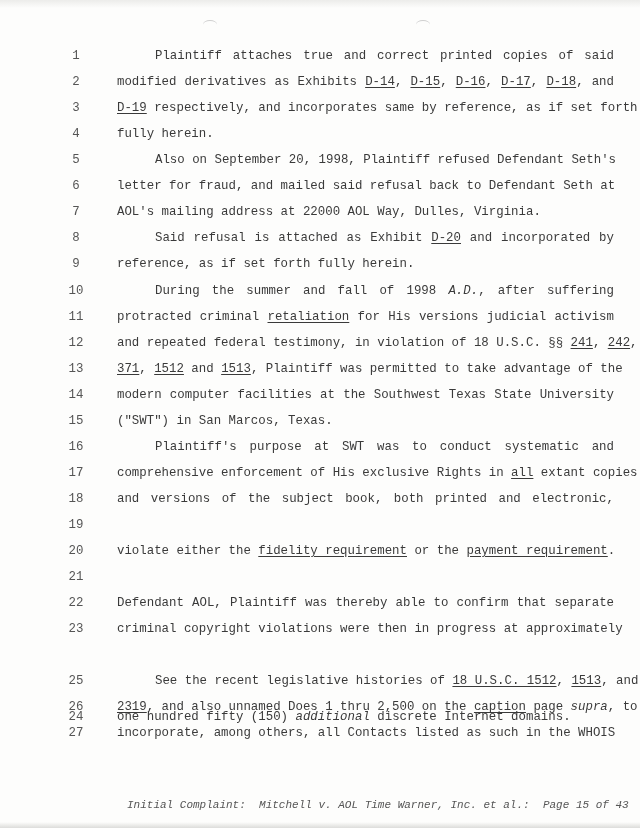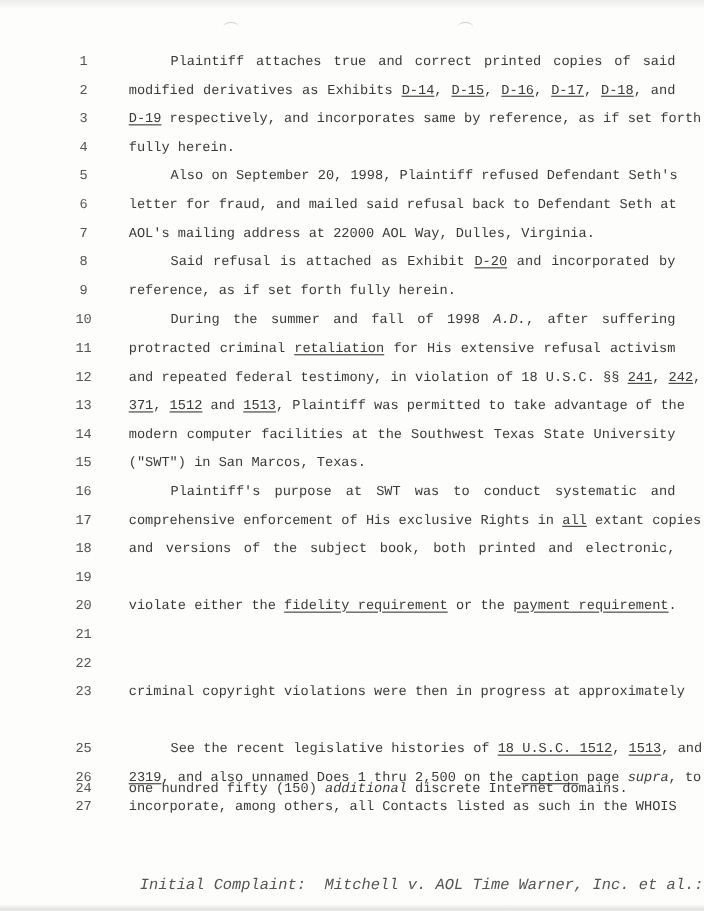--- a/index.html
+++ b/index.html
@@ -35,21 +35,21 @@
     position: absolute; left: 117px; width: 497px;
     white-space: nowrap;
     text-align: justify; text-align-last: justify; font-family: Liberation Mono, monospace;
   }
   .text.indent { left: 155px; width: 459px; }
   .text.last { text-align-last: left; }
   .u { text-decoration: underline; text-underline-offset: 2px; }
   .i { font-style: italic; }
   .footer {
     position: absolute; left: 127px; top: 796px; width: 487px;
-    font-size: 14px; font-style: italic; color: #555;
+    font-size: 11px; font-style: italic; color: #555;
     white-space: pre; line-height: 18px;
   }
 </style>
 </head>
 <body>
 
 <div class="page-edge-top"></div>
 <div class="punch-mark" style="left:203px"></div>
 <div class="punch-mark" style="left:416px"></div>
 
@@ -89,21 +89,21 @@
     <div class="line" style="top: 254.4px;">
       <span class="lineno">9</span>
       <span class="text last"><span>reference, as if set forth fully herein.</span></span>
     </div>
     <div class="line" style="top: 280.5px;">
       <span class="lineno">10</span>
       <span class="text indent"><span>During the summer and fall of 1998 </span><span class="i">A.D.</span><span>, after suffering</span></span>
     </div>
     <div class="line" style="top: 306.5px;">
       <span class="lineno">11</span>
-      <span class="text"><span>protracted criminal </span><span class="u">retaliation</span><span> for His extensive refusal activism</span></span>
+      <span class="text"><span>protracted criminal </span><span class="u">retaliation</span><span> for His versions judicial activism</span></span>
     </div>
     <div class="line" style="top: 332.6px;">
       <span class="lineno">12</span>
       <span class="text"><span>and repeated federal testimony, in violation of 18 U.S.C. §§ </span><span class="u">241</span><span>, </span><span class="u">242</span><span>,</span></span>
     </div>
     <div class="line" style="top: 358.6px; padding-left: 14px;">
       <span class="lineno">13</span>
       <span class="text"><span class="u">371</span><span>, </span><span class="u">1512</span><span> and </span><span class="u">1513</span><span>, Plaintiff was permitted to take advantage of the</span></span>
     </div>
     <div class="line" style="top: 384.7px;">
@@ -131,20 +131,21 @@
     </div>
     <div class="line" style="top: 541px;">
       <span class="lineno">20</span>
       <span class="text last"><span>violate either the </span><span class="u">fidelity requirement</span><span> or the </span><span class="u">payment requirement</span><span>.</span></span>
     </div>
     <div class="line" style="top: 567px; padding-left: 28px;">
       <span class="lineno">21</span>
     </div>
     <div class="line" style="top: 593.1px;">
       <span class="lineno">22</span>
+      <span class="text"><span>Defendant AOL, Plaintiff was thereby able to confirm that separate</span></span>
     </div>
     <div class="line" style="top: 619.1px;">
       <span class="lineno">23</span>
       <span class="text"><span>criminal copyright violations were then in progress at approximately</span></span>
     </div>
     <div class="line" style="top: 672px; margin-top: 35px;">
       <span class="lineno">24</span>
       <span class="text last"><span>one hundred fifty (150) </span><span class="i">additional</span><span> discrete Internet domains.</span></span>
     </div>
     <div class="line" style="top: 671.2px;">

